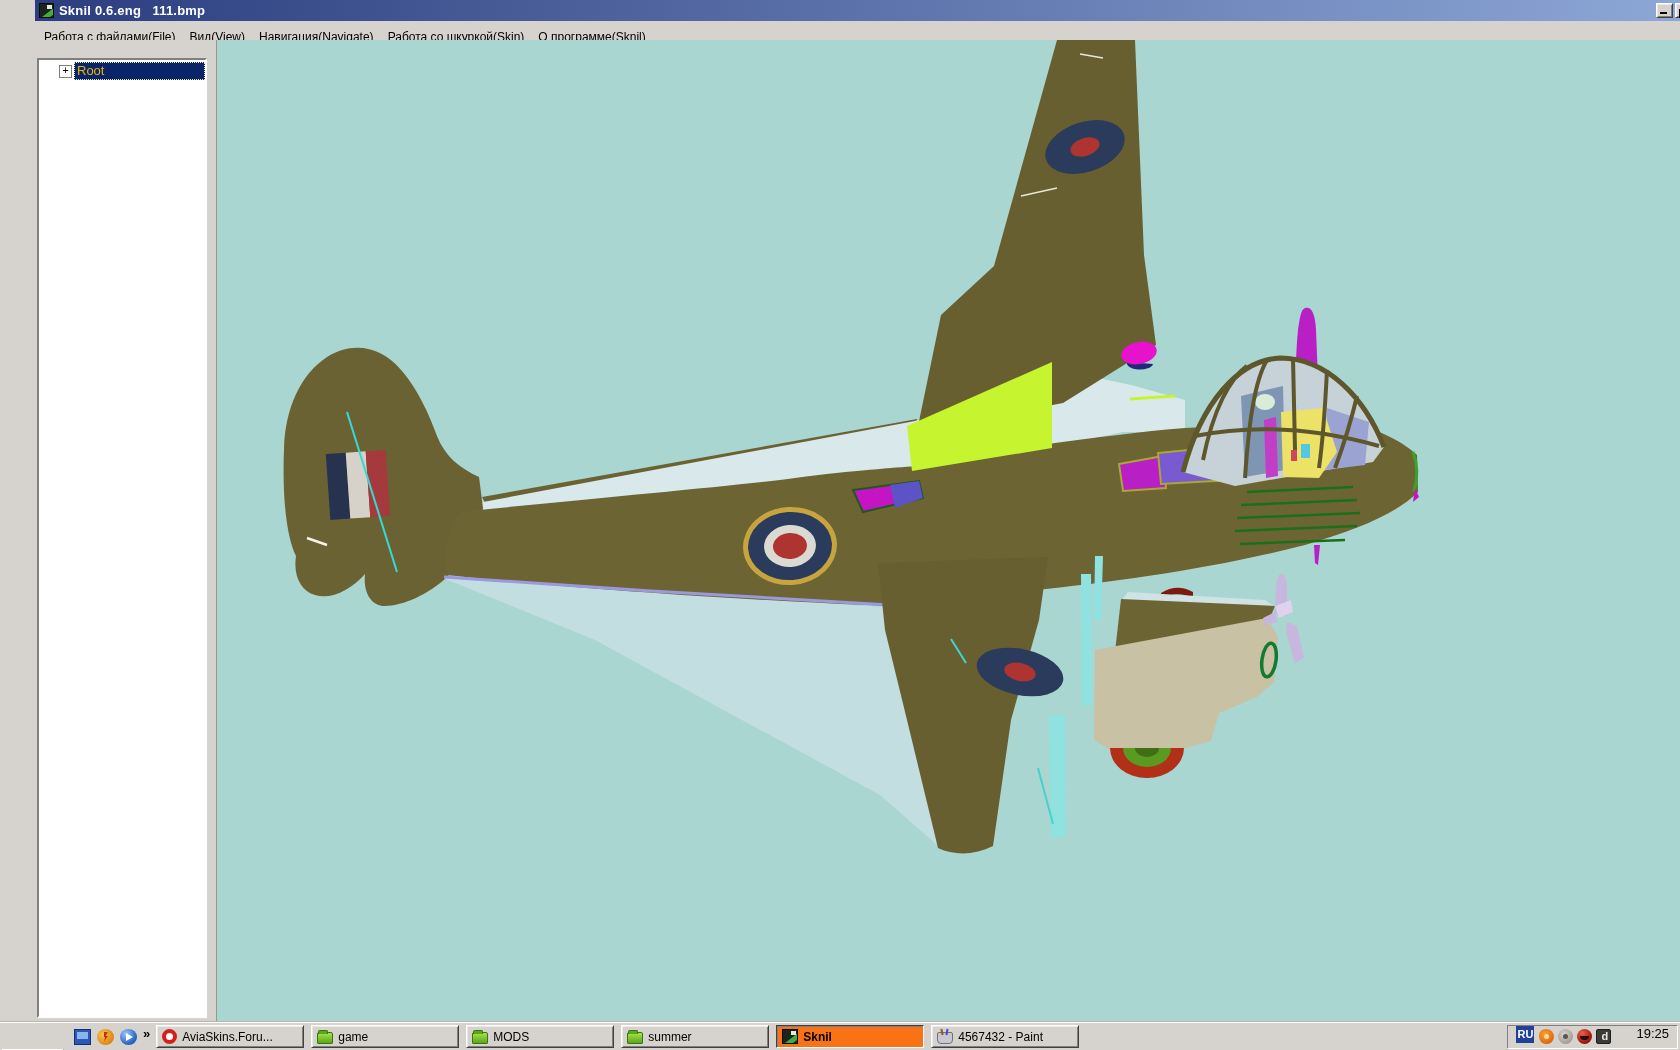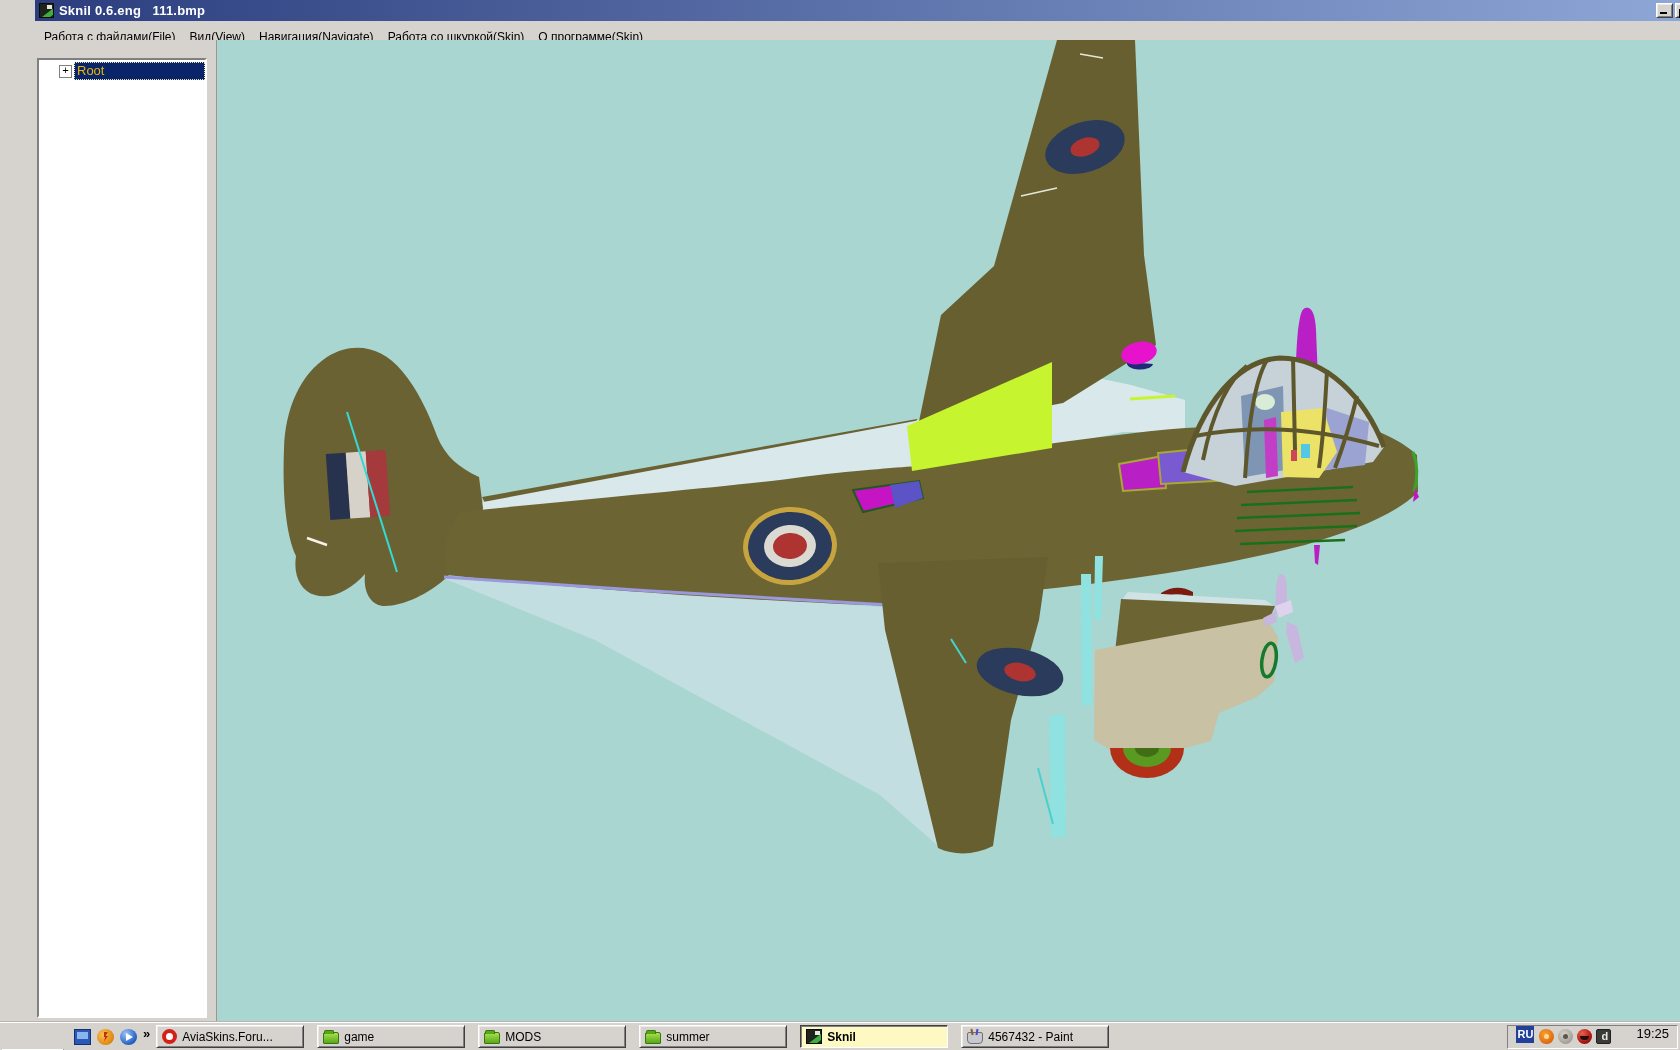--- a/index.html
+++ b/index.html
@@ -57,24 +57,24 @@
   .start-flag i:nth-child(4){left:8px;top:7px;background:#e8b820;}
   .quick-launch{display:flex;align-items:center;gap:6px;margin:0 4px;}
   .ql{width:17px;height:16px;position:relative;display:inline-block;}
   .ql-show-desktop{background:#2858b8;border:1px solid #15306e;}
   .ql-show-desktop::after{content:"";position:absolute;left:2px;top:2px;right:2px;bottom:5px;background:#8cb4ec;}
   .ql-daemon-tools{border-radius:50%;background:radial-gradient(circle at 35% 35%,#f8c050,#e08810 70%,#9a5a08);}
   .ql-daemon-tools::after{content:"";position:absolute;left:7px;top:3px;width:4px;height:10px;background:#c03010;clip-path:polygon(0 0,100% 0,40% 45%,100% 45%,0 100%,30% 55%,0 55%);}
   .ql-media-player{border-radius:50%;background:radial-gradient(circle at 35% 30%,#9cc4f4,#2a66c8 65%,#123a80);}
   .ql-media-player::after{content:"";position:absolute;left:6px;top:4px;border-left:7px solid #fff;border-top:4px solid transparent;border-bottom:4px solid transparent;}
   .chevron{font-size:13px;font-weight:bold;margin:0 6px 6px 2px;}
-  .task-btn{height:23px;width:148px;display:flex;align-items:center;padding:0 5px;margin-right:13px;
+  .task-btn{height:23px;width:148px;display:flex;align-items:center;padding:0 5px;margin-right:7px;
     font-size:12px;white-space:nowrap;overflow:hidden;}
   .task-btn .tb-label{overflow:hidden;text-overflow:ellipsis;}
-  .task-btn.active{background:#fef9c3;font-weight:bold;
+  .task-btn.active{background:#f97316;font-weight:bold;
     border-color:#404040 #ffffff #ffffff #404040;box-shadow:inset 1px 1px 0 #808080;}
   .tb-icon{width:16px;height:15px;margin-right:5px;flex:0 0 auto;position:relative;}
   .tb-opera{border-radius:50%;border:4px solid #d42018;width:15px;height:15px;background:#fff;}
   .tb-folder{background:linear-gradient(180deg,#a8e050,#58a818);border:1px solid #3c7410;border-radius:2px 2px 1px 1px;margin-top:2px;height:12px;}
   .tb-folder::before{content:"";position:absolute;left:0;top:-3px;width:8px;height:3px;background:#58a818;border:1px solid #3c7410;border-bottom:none;border-radius:2px 2px 0 0;}
   .tb-sknil{background:#1c241c;border:1px solid #0a0a0a;overflow:hidden;}
   .tb-sknil::before{content:"";position:absolute;left:-3px;top:9px;width:22px;height:5px;background:#3fae3f;transform:rotate(-38deg);}
   .tb-sknil::after{content:"";position:absolute;right:1px;top:1px;width:5px;height:4px;background:#e8e8e0;}
   .tb-paint{background:#c8c8d0;border:1px solid #707078;border-radius:2px 2px 4px 4px;height:12px;margin-top:3px;}
   .tb-paint::before{content:"";position:absolute;left:3px;top:-4px;width:2px;height:6px;background:#8a5a2a;transform:rotate(-12deg);}
@@ -107,21 +107,21 @@
       <span class="win-btn restore"></span>
       <span class="win-btn close"></span>
     </span>
   </div>
 
   <div class="menubar" id="menubar">
       <span class="menu-item">Работа с файлами(File)</span>
       <span class="menu-item">Вид(View)</span>
       <span class="menu-item">Навигация(Navigate)</span>
       <span class="menu-item">Работа со шкуркой(Skin)</span>
-      <span class="menu-item">О программе(Skin)</span>
+      <span class="menu-item">О программе(Sknil)</span>
     </div>
 
   <div class="content">
     <div class="left-panel">
       <div class="tree-box">
         <div class="tree-row">
           <span class="expand-box">+</span>
           <span class="tree-label">Root</span>
         </div>
       </div>

